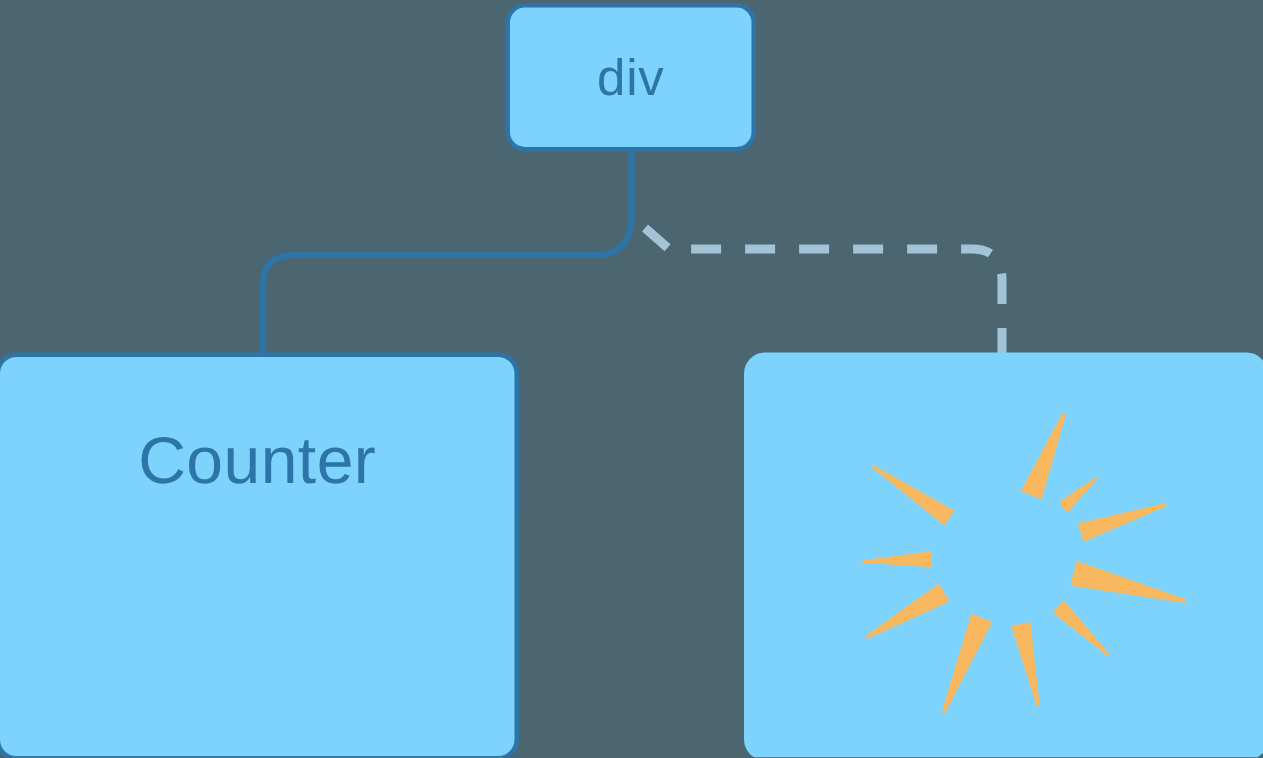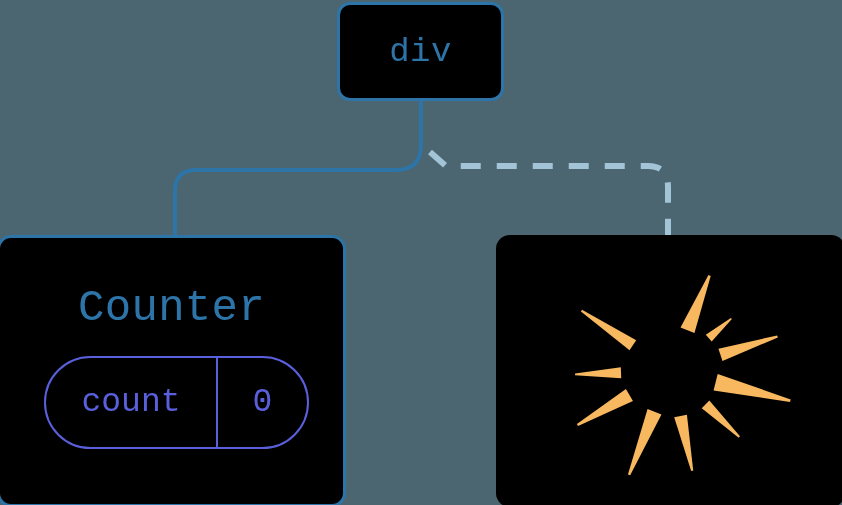--- a/index.html
+++ b/index.html
@@ -23,23 +23,22 @@
     left: 0;
     top: 0;
     width: 842px;
     height: 505px;
     pointer-events: none;
   }
 
   
   .card {
     position: absolute;
-    background: #000000;
+    background: #7dd3fc;
     box-sizing: border-box;
-    font-family: Liberation Mono, monospace;
   }
   .card.bordered {
     border: 3px solid #2d74a8;
   }
 
   #root-node {
     left: 337px;
     top: 2px;
     width: 167px;
     height: 99px;
@@ -137,28 +136,20 @@
     <path d="M 430 152 L 446 166 L 648 166 Q 668 166 668 187 L 668 236" fill="none" stroke="#a3c3d6" stroke-width="6" stroke-linecap="butt" stroke-dasharray="20 16"></path>
   </svg>
 
   <div class="card bordered" id="root-node">
     <span class="node-title">div</span>
   </div>
 
   <div class="card bordered" id="counter-node">
     <span class="node-title">Counter</span>
 
-    <div class="state-pill">
-      <div class="pill-key">
-        <span class="pill-text">count</span>
-      </div>
-      <div class="pill-val">
-        <span class="pill-text">0</span>
-      </div>
-    </div>
   </div>
 
   <div class="card" id="effect-node">
     <div class="sparkle-wrap">
       <svg id="sparkle-svg" viewBox="-150 -150 300 300" width="300" height="300" xmlns="http://www.w3.org/2000/svg">
           <polygon points="23.44,-37.99 9.53,-43.61 37.47,-95.95 39.70,-95.05" fill="#f8b85f"></polygon>
           <polygon points="40.69,-29.41 34.78,-36.20 59.90,-53.03 60.85,-51.94" fill="#f8b85f"></polygon>
           <polygon points="51.46,-9.89 47.45,-22.25 106.20,-35.60 106.84,-33.62" fill="#f8b85f"></polygon>
           <polygon points="42.58,19.38 46.69,2.88 119.68,28.44 119.02,31.08" fill="#f8b85f"></polygon>
           <polygon points="30.71,37.30 38.35,29.39 68.95,65.36 67.73,66.63" fill="#f8b85f"></polygon>

